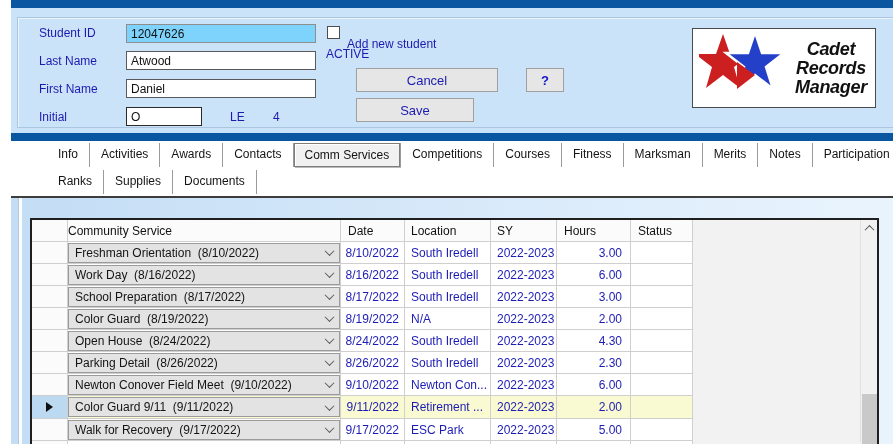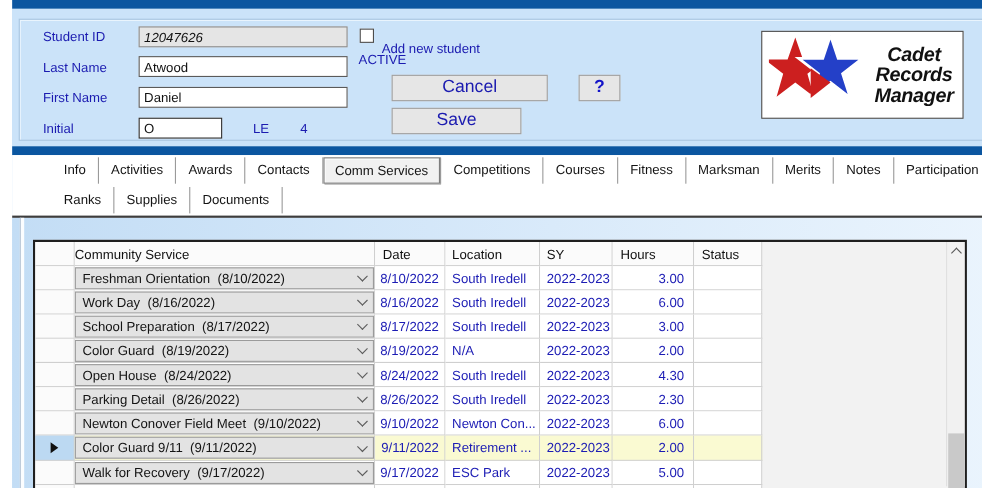--- a/index.html
+++ b/index.html
@@ -10,25 +10,25 @@
   #topbar { top:0; }
   #midbar { top:133px; }
 
   
   #form-panel { position:absolute; left:0; top:8px; width:893px; height:125px; background:#cbe3f9; }
   #groupbox { position:absolute; left:6px; top:9px; width:881px; height:111px;
               border:1px solid #aac6e0; box-shadow:inset 1px 1px 0 #e9f4fd; }
   .flabel { position:absolute; color:#1b1bb0; white-space:nowrap; }
   .tbox { position:absolute; height:19px; background:#fff; border:1px solid #5a5a5a;
           font-family:"Liberation Sans",sans-serif; font-size:12px; color:#111; padding:0 4px; }
-  .tbox.ro { background:#e5e5e5; border-color:#8e8e8e;font-style:italic; }
+  .tbox.ro { background:#7dd3fc; border-color:#8e8e8e; }
   .tbox.focus { border-color:#2b2b2b; }
   #chk { position:absolute; left:316px; top:18px; width:13px; height:13px; background:#fff; border:1px solid #4d4d4d; }
   .btn { position:absolute; background:#e6e6e6; border:1px solid #a0a0a0; color:#1b1bb0;
-         display:flex; align-items:center; justify-content:center; font-size:16px; }
+         display:flex; align-items:center; justify-content:center; font-size:13px; }
   
   #logo { position:absolute; left:681px; top:20px; width:184px; height:80px; background:#fff;
           border:1px solid #4a4a4a; display:flex; align-items:center;text-align:center; }
   #logo-star { margin-left:6px; }
   #logo-text { font-style:italic; font-weight:600; font-size:18px; line-height:19px;
                color:#111; margin-left:4px; letter-spacing:-0.3px; }
 
   
   #tabstrip { position:absolute; left:0; top:141px; width:893px; height:57px; background:#ffffff;padding-left:28px; }
   .tabrow { display:flex; align-items:center; height:27px; padding-left:8px; }

